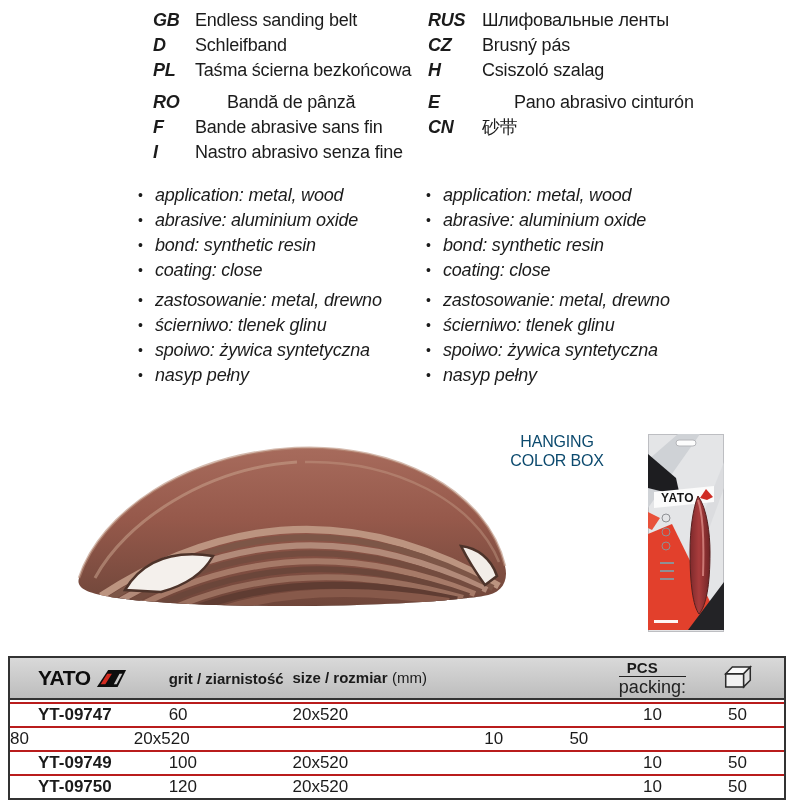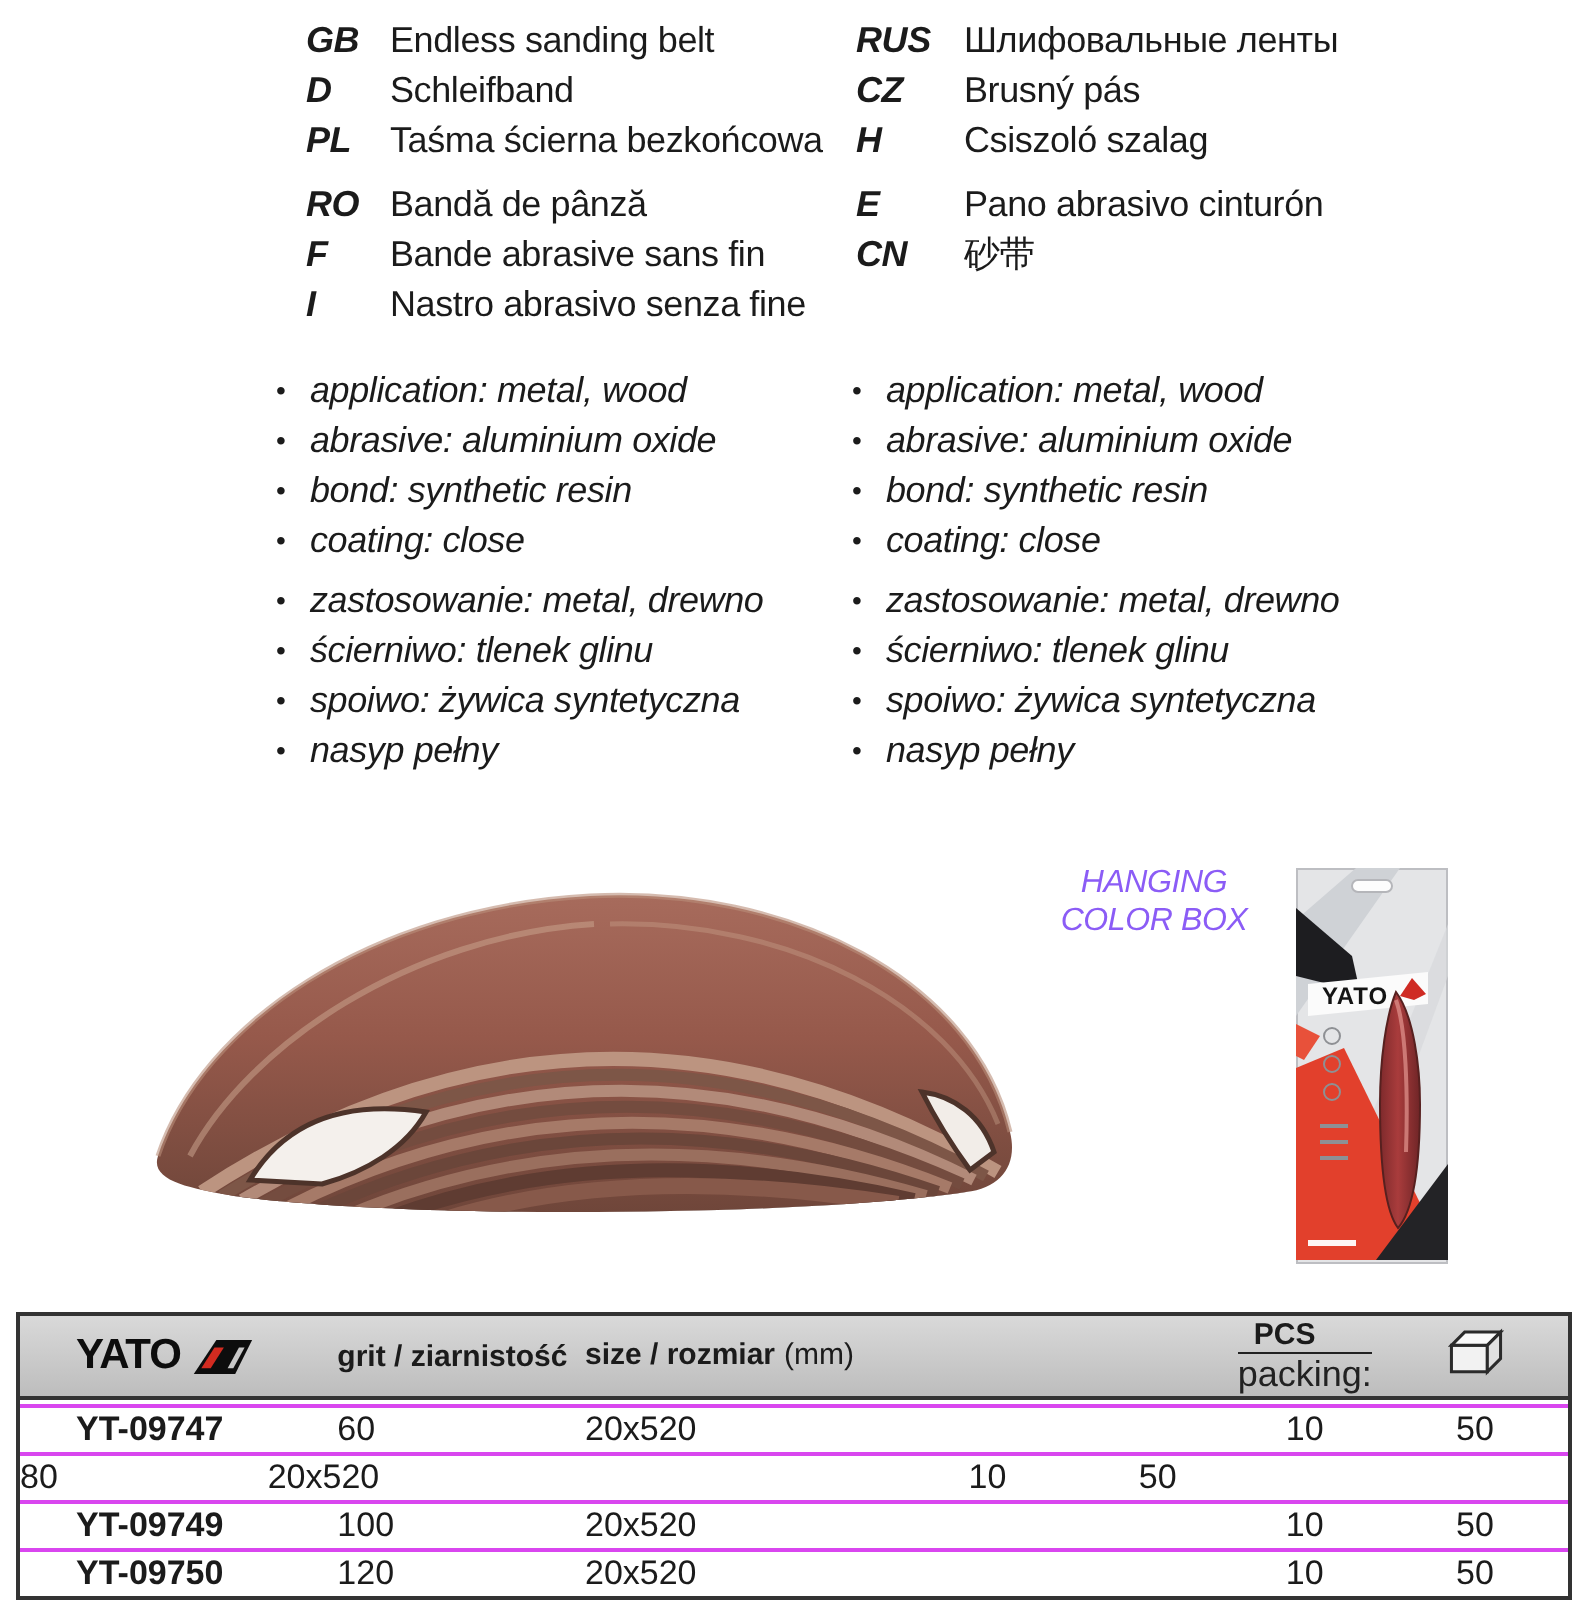--- a/index.html
+++ b/index.html
@@ -5,57 +5,57 @@
   * { margin:0; padding:0; box-sizing:border-box; }
   html,body { background:#ffffff; }
   body { font-family:"Liberation Sans", sans-serif; color:#1b1b1b; }
   .page { position:relative; width:793px; height:811px; background:#fff; overflow:hidden; }
 
   
   .lang-col { position:absolute; top:8px; }
   .lang-col.left  { left:153px; }
   .lang-col.right { left:428px; }
   .lang-row { display:flex; line-height:25px; font-size:18px; letter-spacing:-0.2px; }
-  .lang-row.group-gap { margin-top:7px; }
+  .lang-row.group-gap { margin-top:7px;gap:32px; }
   .lang-code { font-weight:bold; font-style:italic; width:42px; flex:0 0 auto; }
   .lang-col.right .lang-code { width:54px; }
   .lang-name { white-space:nowrap; }
 
   
   .spec-col { position:absolute; top:183px; }
   .spec-col.left  { left:138px; }
   .spec-col.right { left:426px; }
   .spec-item { display:flex; line-height:25px; font-size:18px; font-style:italic; letter-spacing:-0.2px; }
   .spec-item.group-gap { margin-top:5px; }
   .spec-bullet { width:17px; flex:0 0 auto; font-style:normal; font-size:14px; }
 
   
   .photo-wrap { position:absolute; left:65px; top:428px; width:455px; height:202px; }
-  .hang-note { position:absolute; left:512px; top:432px; width:130px; text-align:center;
-               font-style:italic; font-size:16px; line-height:19px; color:#8b5cf6; letter-spacing:-0.2px; }
+  .hang-note { position:absolute; left:492px; top:432px; width:130px; text-align:center;
+               font-size:16px; line-height:19px; color:#0c4a6e; letter-spacing:-0.2px; }
   .package-wrap { position:absolute; left:648px; top:434px; width:76px; height:198px; }
 
   
   .ptable { position:absolute; left:8px; top:656px; width:778px; border:2px solid #333; background:#fff; }
   .ptable-header { display:flex; align-items:center; height:42px;
                    background:linear-gradient(#d9d9d9,#bdbdbd); border-bottom:2px solid #333; }
   .hdr-gap { height:2px; background:#fff; }
   .col-code { width:20.5%; padding-left:28px; }
   .col-grit { width:16%;  text-align:left; }
   .col-size { width:41.5%;text-align:left; }
   .col-pcs  { width:10%;  text-align:center; }
   .col-box  { width:12%;  text-align:center; }
   .brand-cell { display:flex; align-items:center; gap:5px; }
   .brand-text { font-weight:bold; font-size:21px; letter-spacing:-0.5px; color:#0d0d0d; }
   .hdr-label { font-weight:bold; font-size:15px; }
   .hdr-unit { font-weight:normal; font-size:15px; }
   .pcs-stack { display:inline-block; text-align:left; }
   .pcs-top { font-weight:bold; font-size:15px; border-bottom:1.5px solid #222; padding:0 8px; }
   .pcs-bottom { font-size:18px; color:#222; }
-  .trow { display:flex; align-items:center; height:24px; border-top:2px solid #d946ef; font-size:17px; }
+  .trow { display:flex; align-items:center; height:24px; border-top:2px solid #b91c1c; font-size:17px; }
   .trow:first-child { border-top:none; }
   .trow .col-code { font-weight:bold; }
   .cell-val { font-size:17px; }
 </style>
 </head>
 <body>
 
 <div class="page">
 
   <div class="lang-col left">

